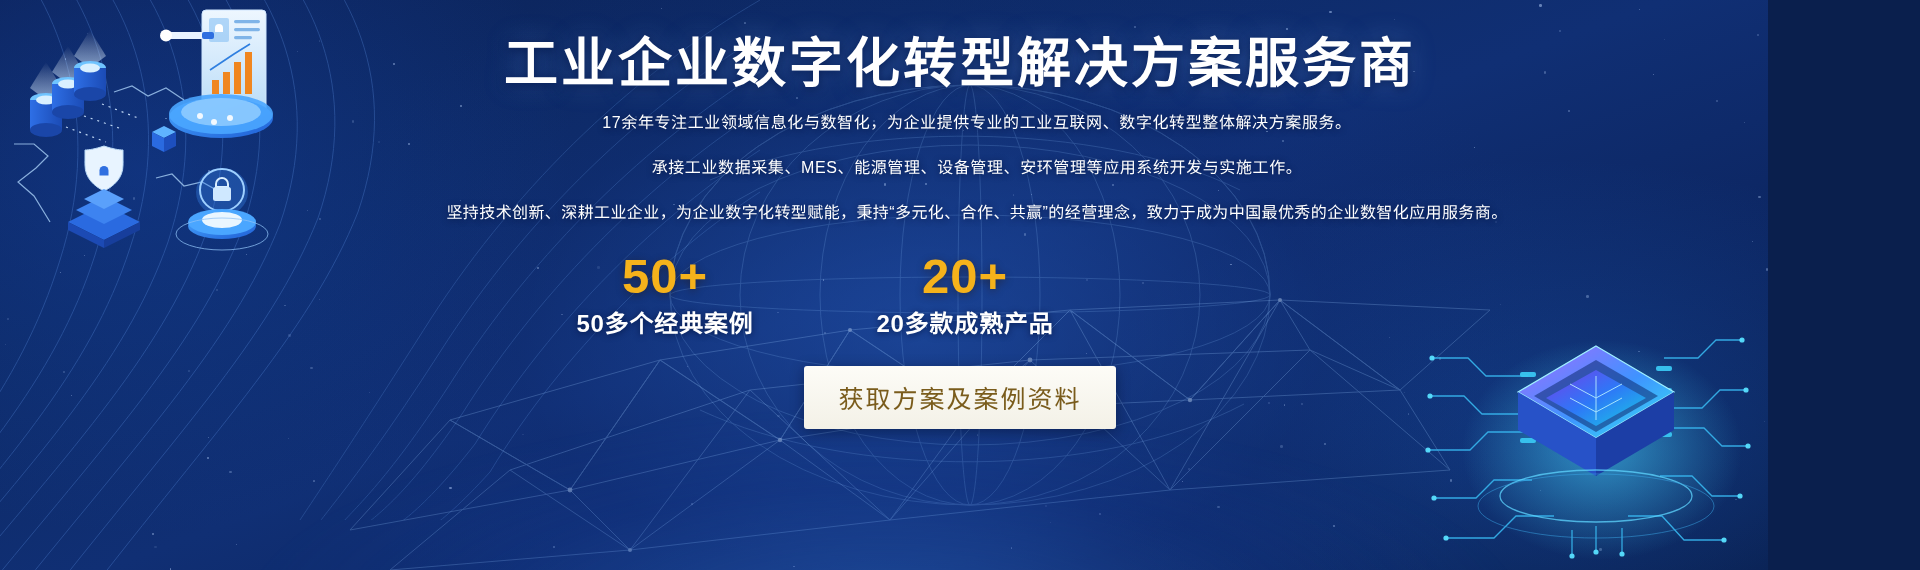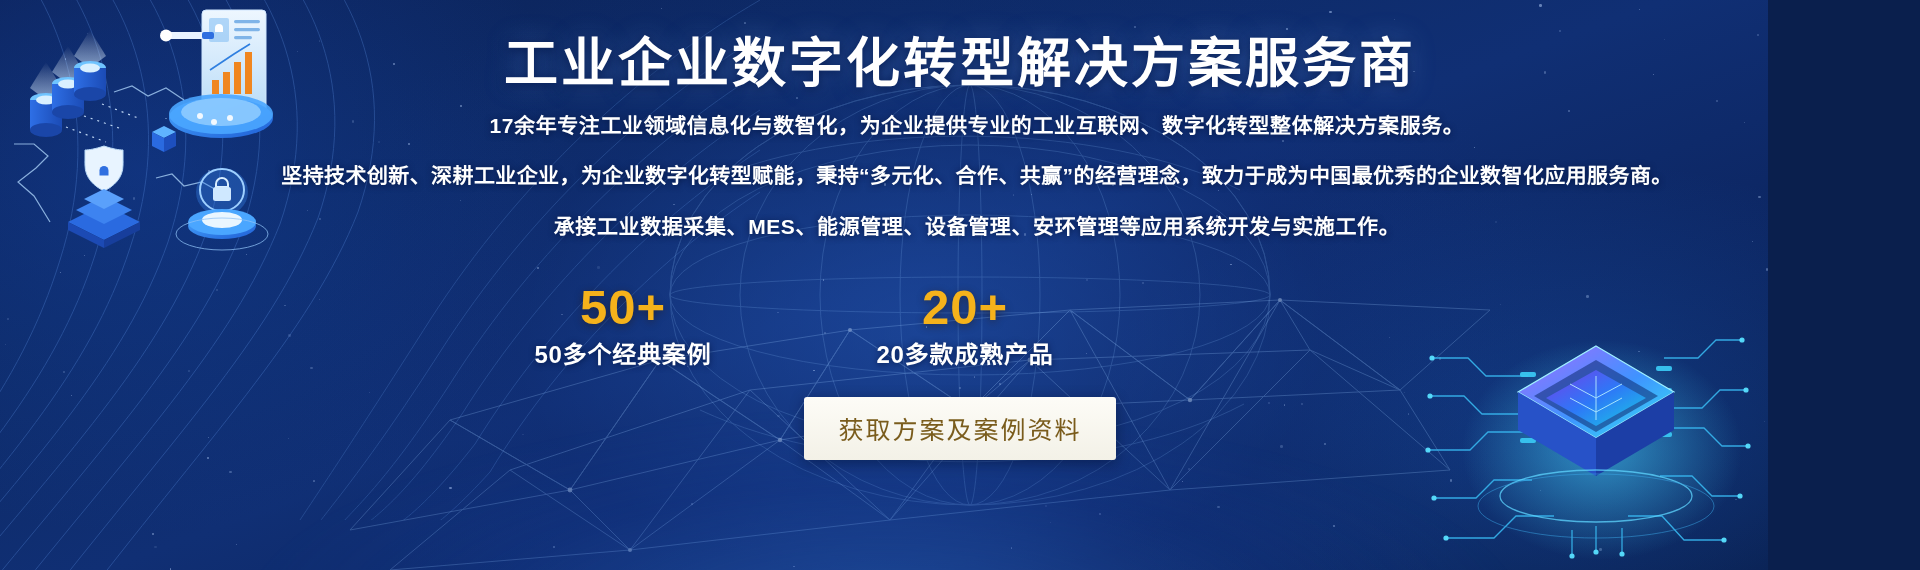--- a/index.html
+++ b/index.html
@@ -51,33 +51,33 @@
 
   .headline {
     font-size:54px; font-weight:bold; color:#ffffff;
     letter-spacing:3px; line-height:1.08;
     text-shadow:0 2px 10px rgba(0,20,70,.75), 0 0 26px rgba(120,180,255,.35);
     white-space:nowrap;
   }
 
   .sub-block { margin-top:22px; text-align:center; }
   .sub-line {
-    font-size:21px; font-weight:bold; color:#ffffff;
+    font-size:16px; font-weight:normal; color:#ffffff;
     letter-spacing:.6px; line-height:1.1;
     text-shadow:0 1px 6px rgba(0,18,60,.85);
     white-space:nowrap;
     margin-left:34px;
   }
   .sub-line + .sub-line { margin-top:27px; }
   .sub-line.wide { letter-spacing:.4px; }
 
   .stats {
-    margin-top:45px;
+    margin-top:31px;
     display:flex; justify-content:center; align-items:flex-start;
-    gap:112px;
+    gap:70px;
     padding-left:10px;
   }
   .stat { text-align:center; width:230px; }
   .stat-number {
     font-size:49px; font-weight:bold; color:#f5b21b;
     letter-spacing:1px; line-height:1;
     text-shadow:0 2px 8px rgba(40,20,0,.45);
   }
   .stat-label {
     margin-top:11px;
@@ -523,22 +523,22 @@
       <ellipse cx="172" cy="206" rx="118" ry="32" fill="none" stroke="#3aa7e8" stroke-width="1" opacity=".5"></ellipse>
     </g>
   </svg>
 
   <div class="content">
 
     <h1 class="headline">工业企业数字化转型解决方案服务商</h1>
 
     <div class="sub-block">
       <p class="sub-line">17余年专注工业领域信息化与数智化，为企业提供专业的工业互联网、数字化转型整体解决方案服务。</p>
+      <p class="sub-line">承接工业数据采集、MES、能源管理、设备管理、安环管理等应用系统开发与实施工作。</p>
       <p class="sub-line wide">坚持技术创新、深耕工业企业，为企业数字化转型赋能，秉持“多元化、合作、共赢”的经营理念，致力于成为中国最优秀的企业数智化应用服务商。</p>
-      <p class="sub-line">承接工业数据采集、MES、能源管理、设备管理、安环管理等应用系统开发与实施工作。</p>
     </div>
 
     <div class="stats">
       <div class="stat">
         <div class="stat-number">50+</div>
         <div class="stat-label">50多个经典案例</div>
       </div>
       <div class="stat">
         <div class="stat-number">20+</div>
         <div class="stat-label">20多款成熟产品</div>

